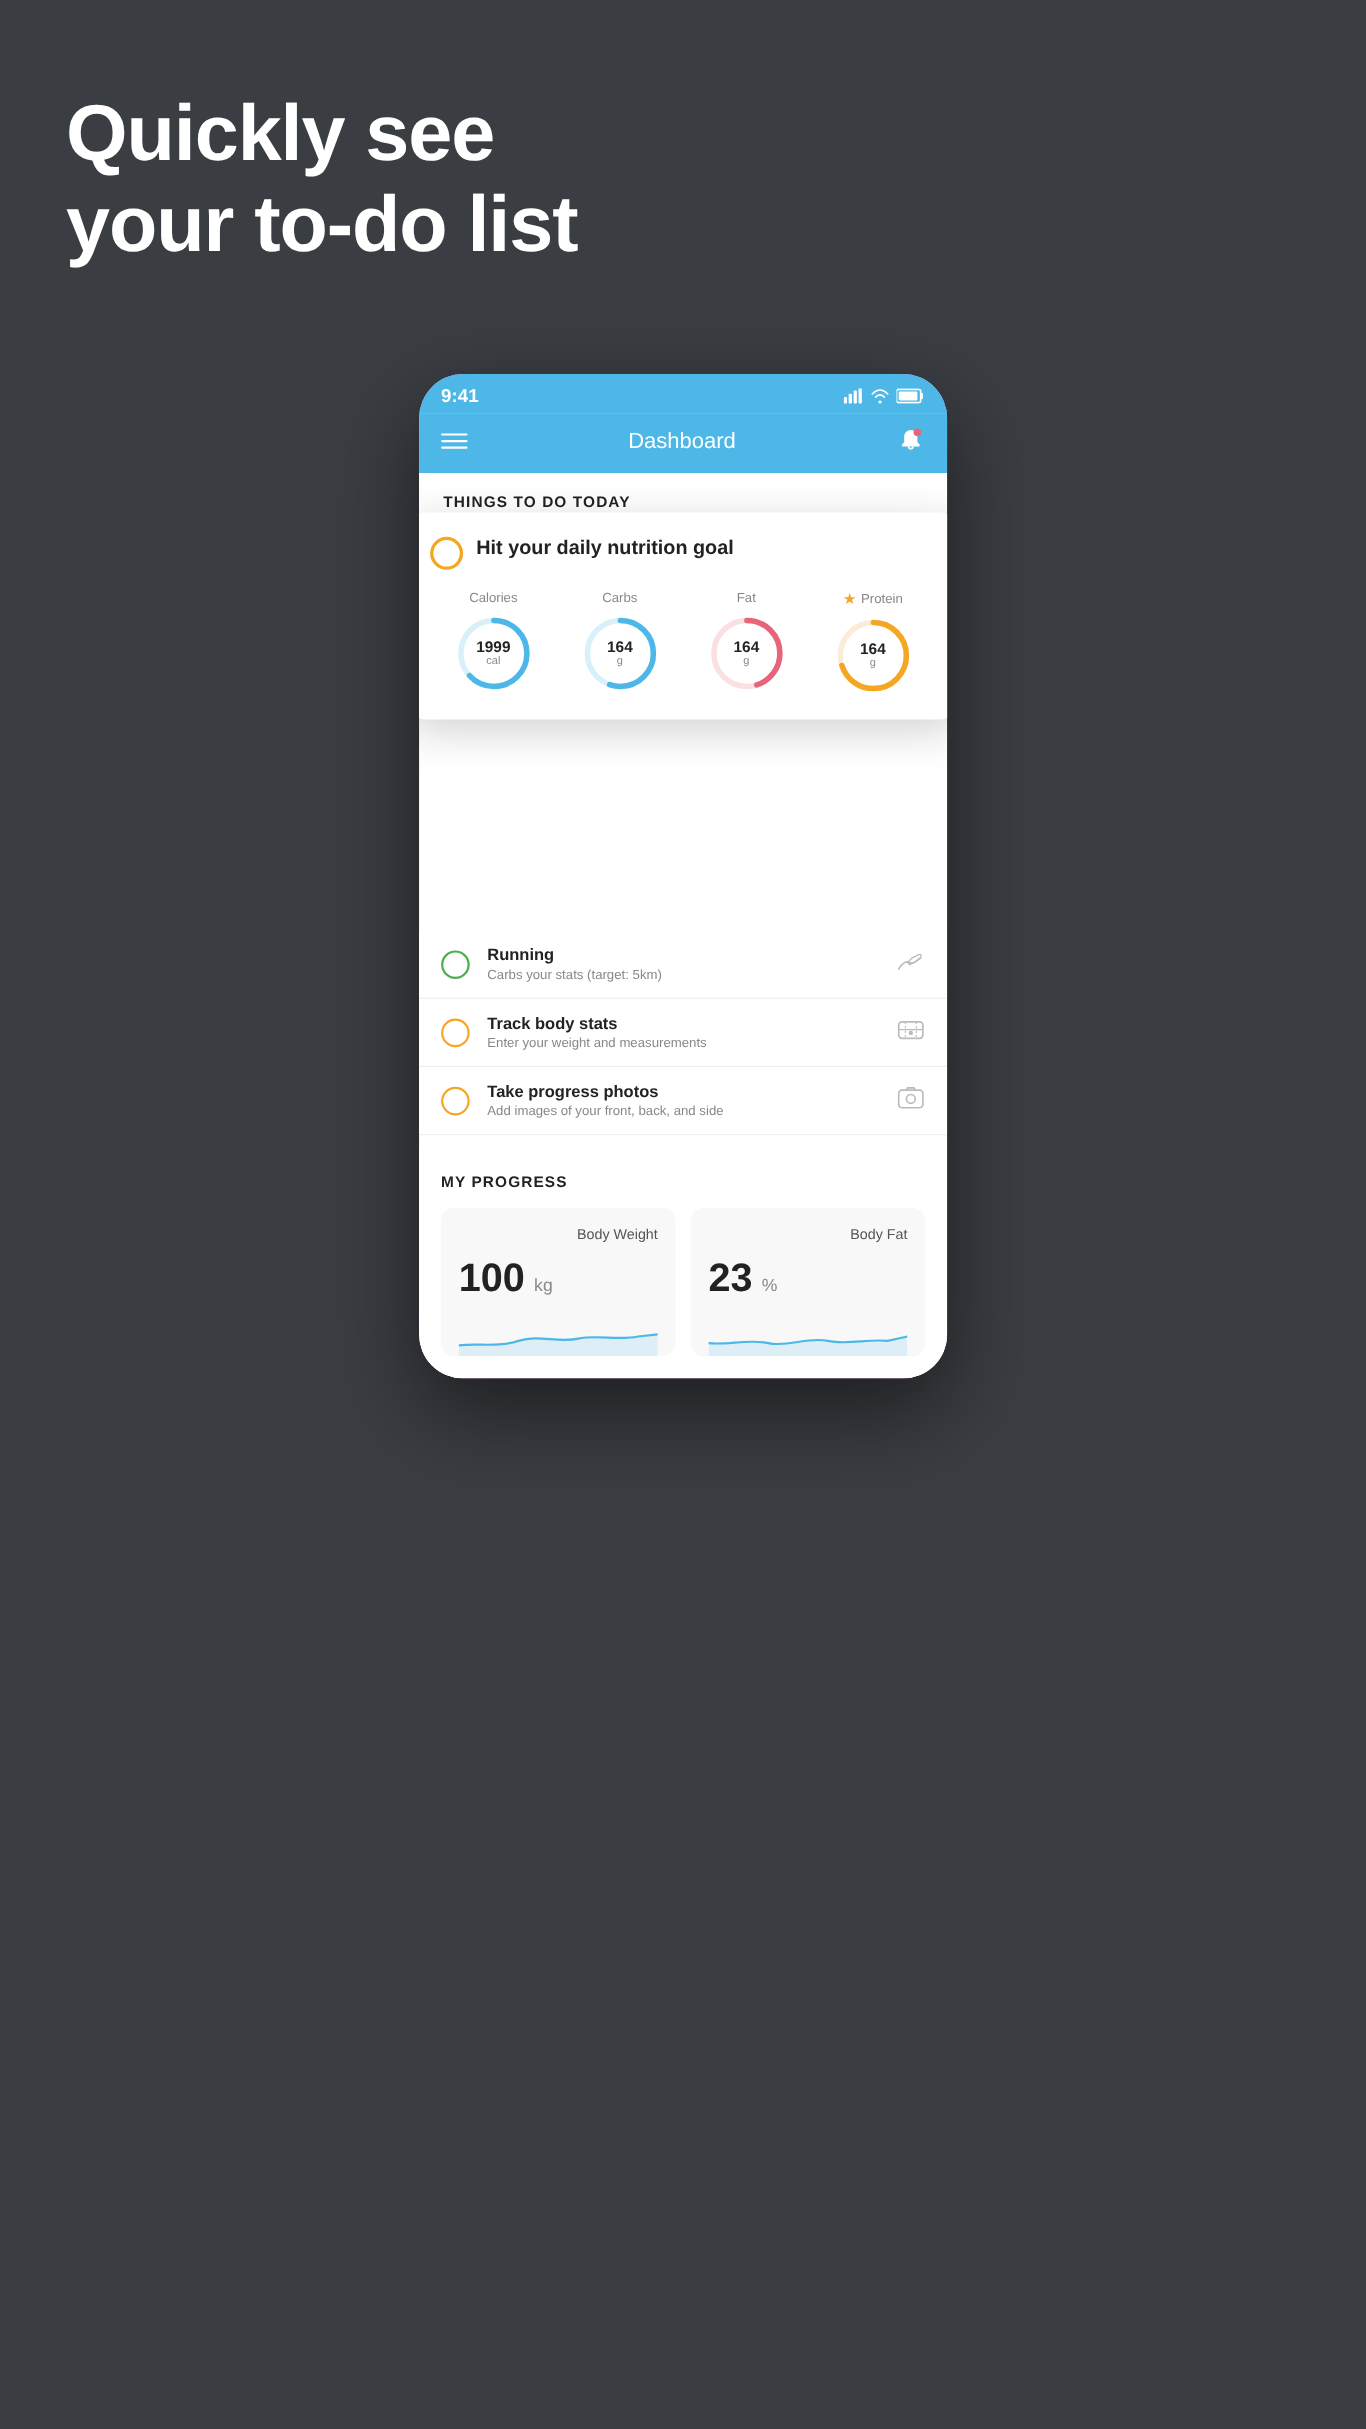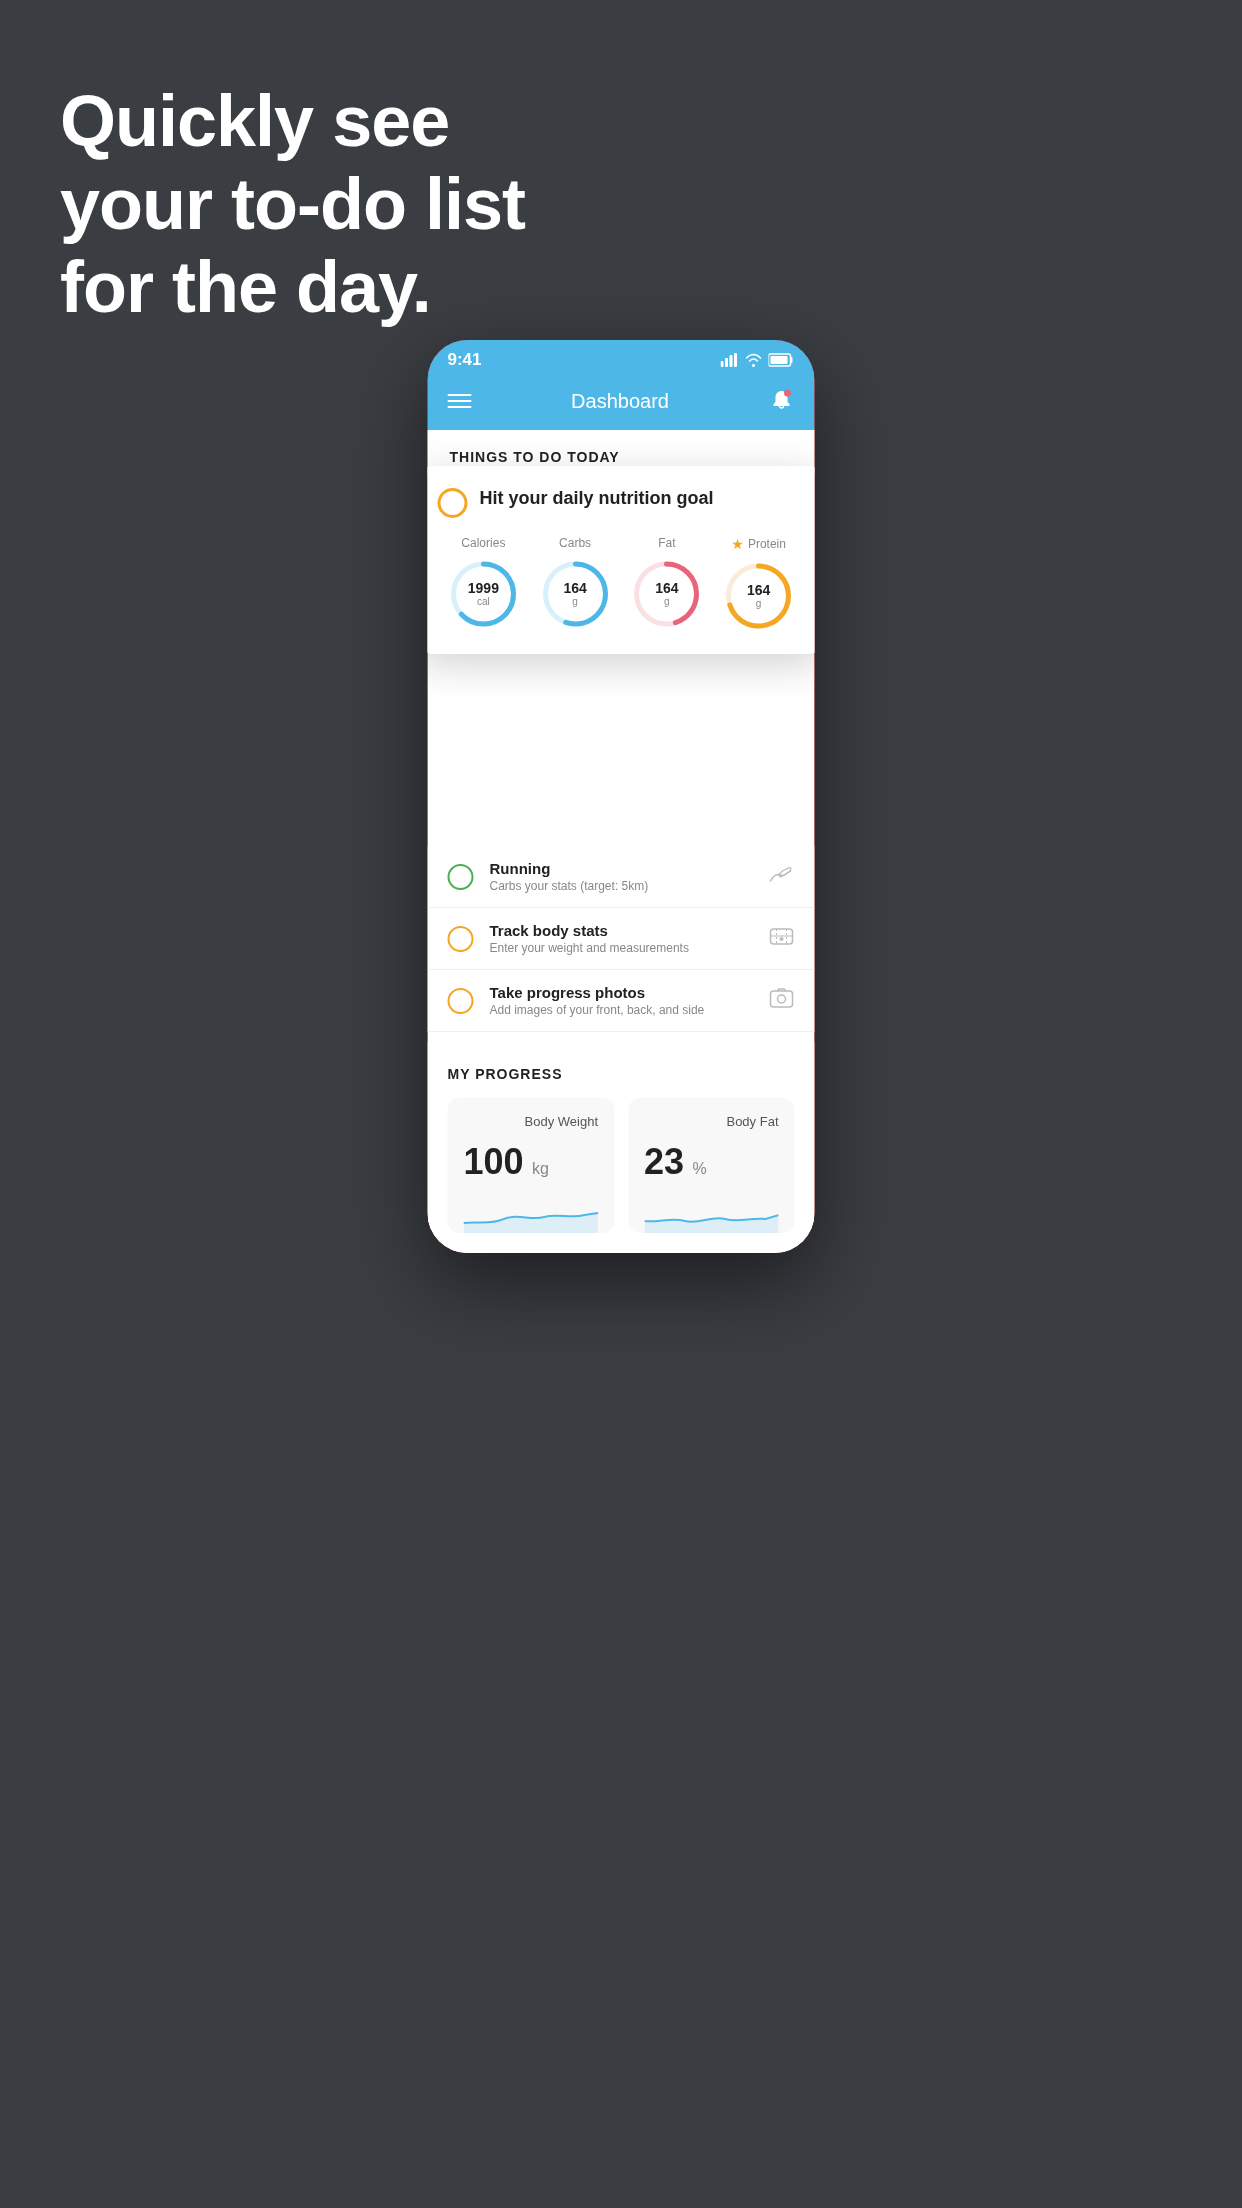--- a/index.html
+++ b/index.html
@@ -23,22 +23,22 @@
       line-height: 1.15;
       letter-spacing: -1px;
     }
 
     
     .phone-frame {
       position: absolute;
       top: 340px;
       left: 50%;
       transform: translateX(-50%);
-      width: 387px;
-      background: #ef4444;
+      width: 480px;
+      background: #f0abfc;
       border-radius: 40px;
       overflow: hidden;
       box-shadow: 0 30px 80px rgba(0,0,0,0.5);
     }
 
     
     .status-bar {
       background: #4db8e8;
       padding: 10px 20px 6px;
       display: flex;
@@ -296,21 +296,20 @@
       width: 100%;
       height: 40px;
     }
   </style>
 </head>
 <body>
 
 <div class="hero-text">
   <div>Quickly see</div>
   <div>your to-do list</div>
-  <div>for the day.</div>
 </div>
 
 <div class="phone-frame">
 
   <div class="status-bar">
     <span class="status-time">9:41</span>
     <div class="status-icons">
       <svg width="18" height="14" viewBox="0 0 18 14" fill="white">
         <rect x="0" y="8" width="3" height="6" rx="1"></rect>
         <rect x="4.5" y="5" width="3" height="9" rx="1"></rect>

